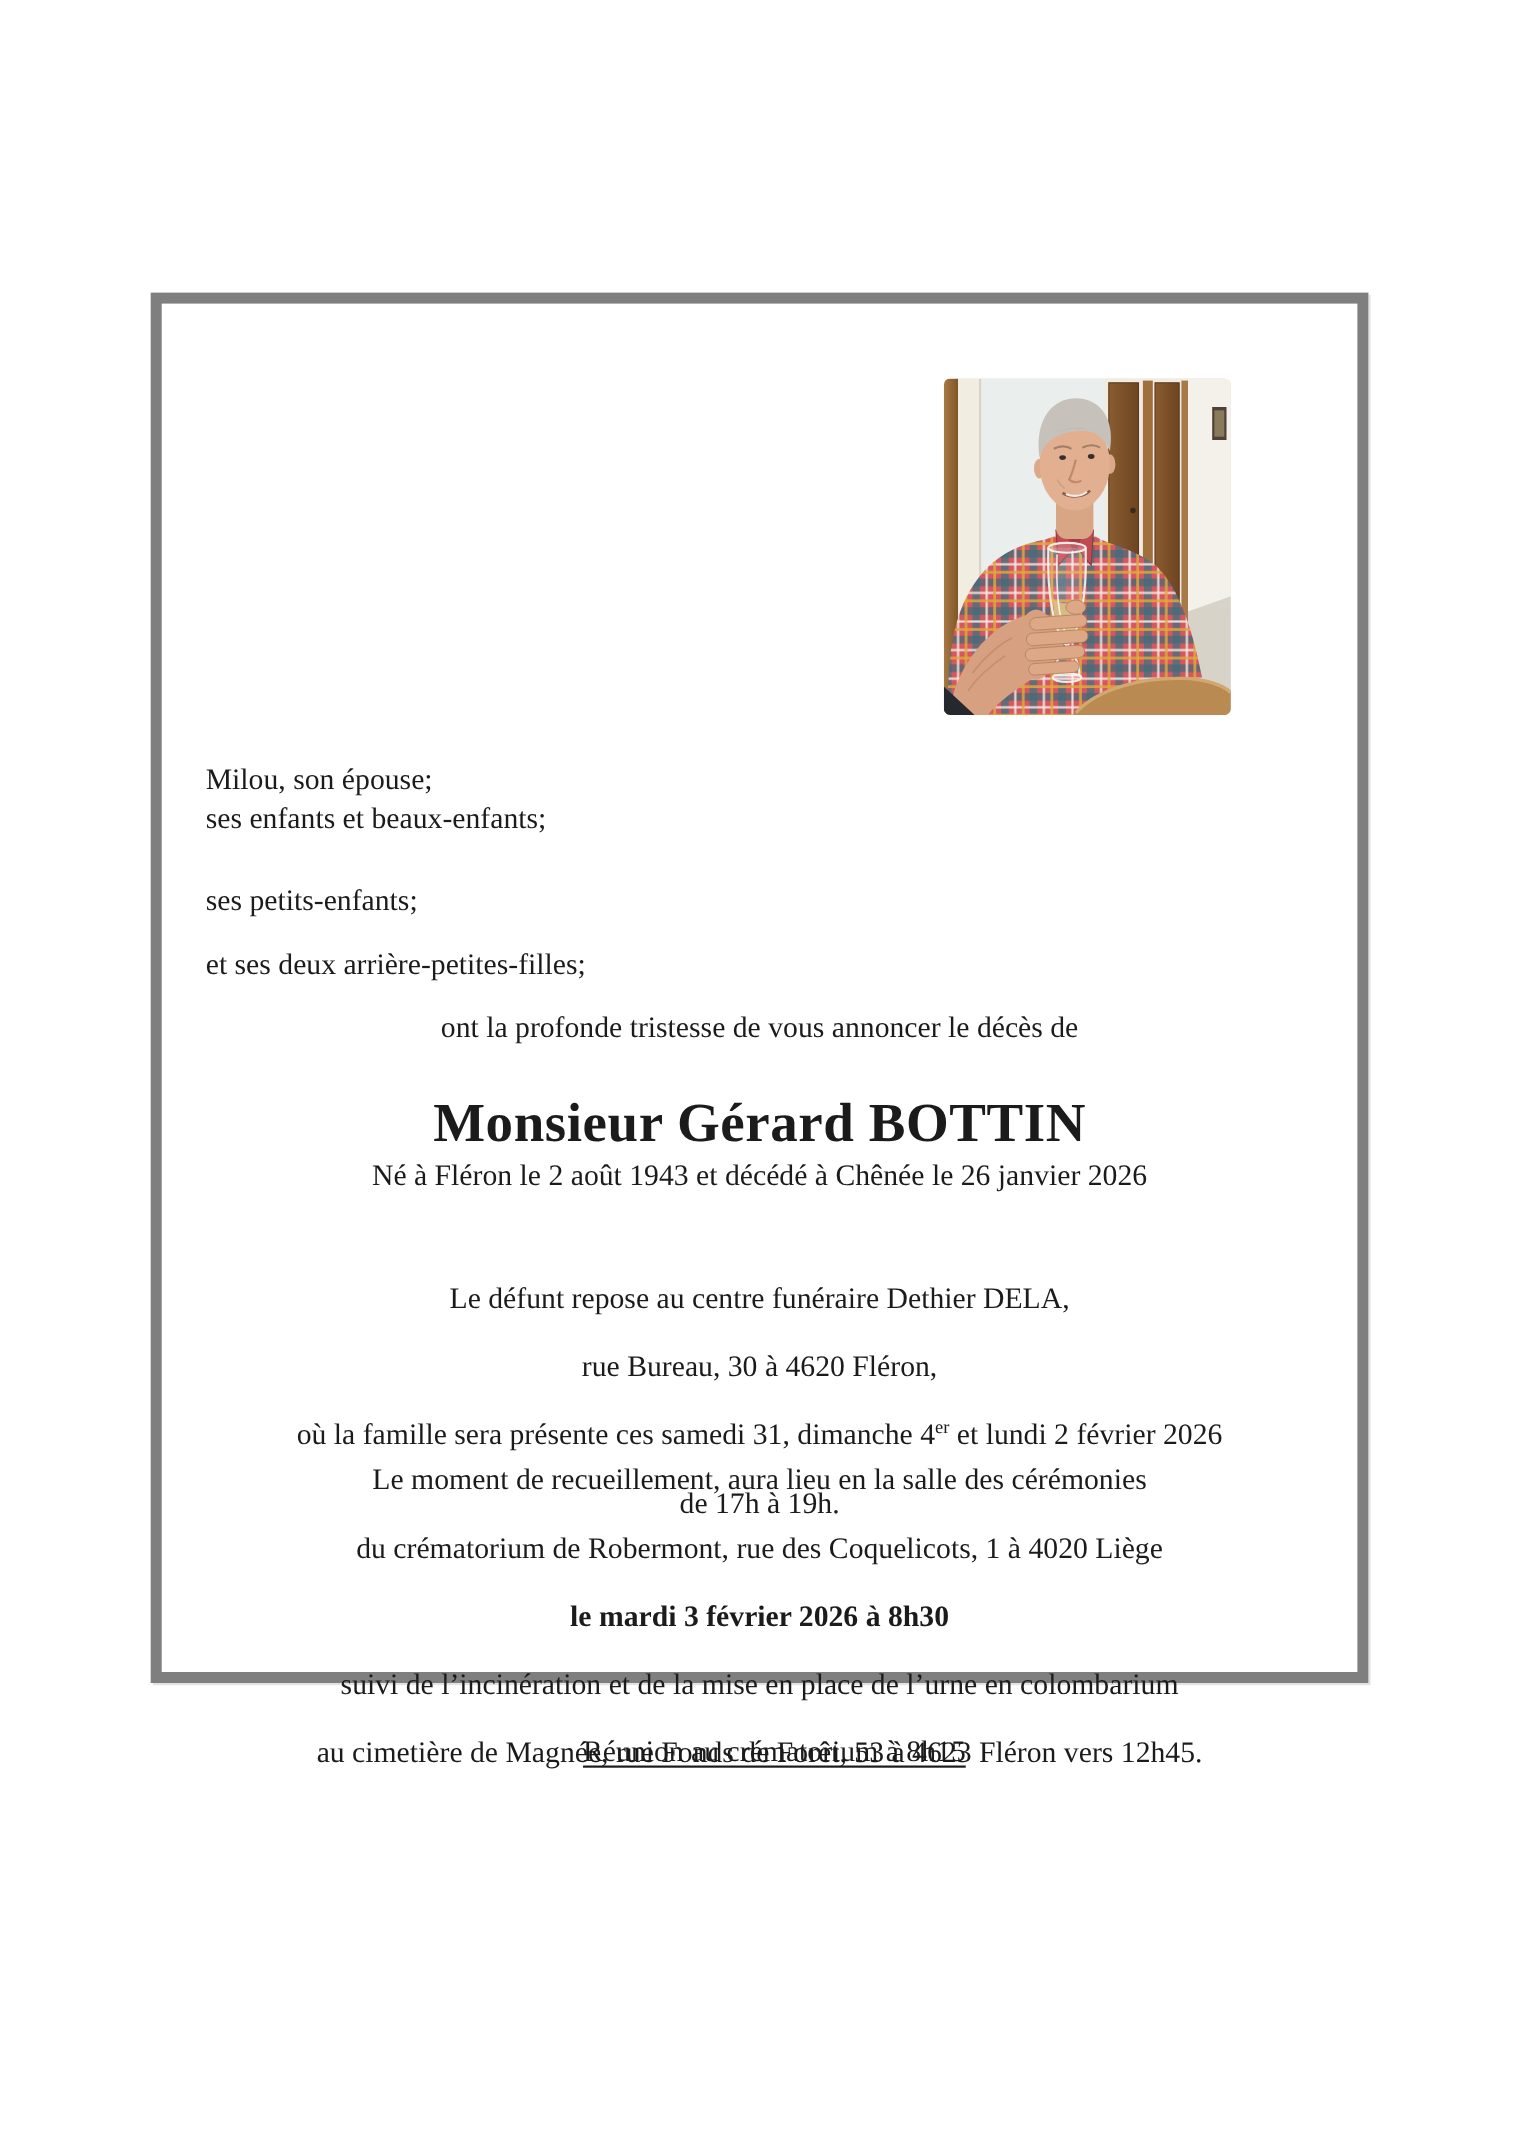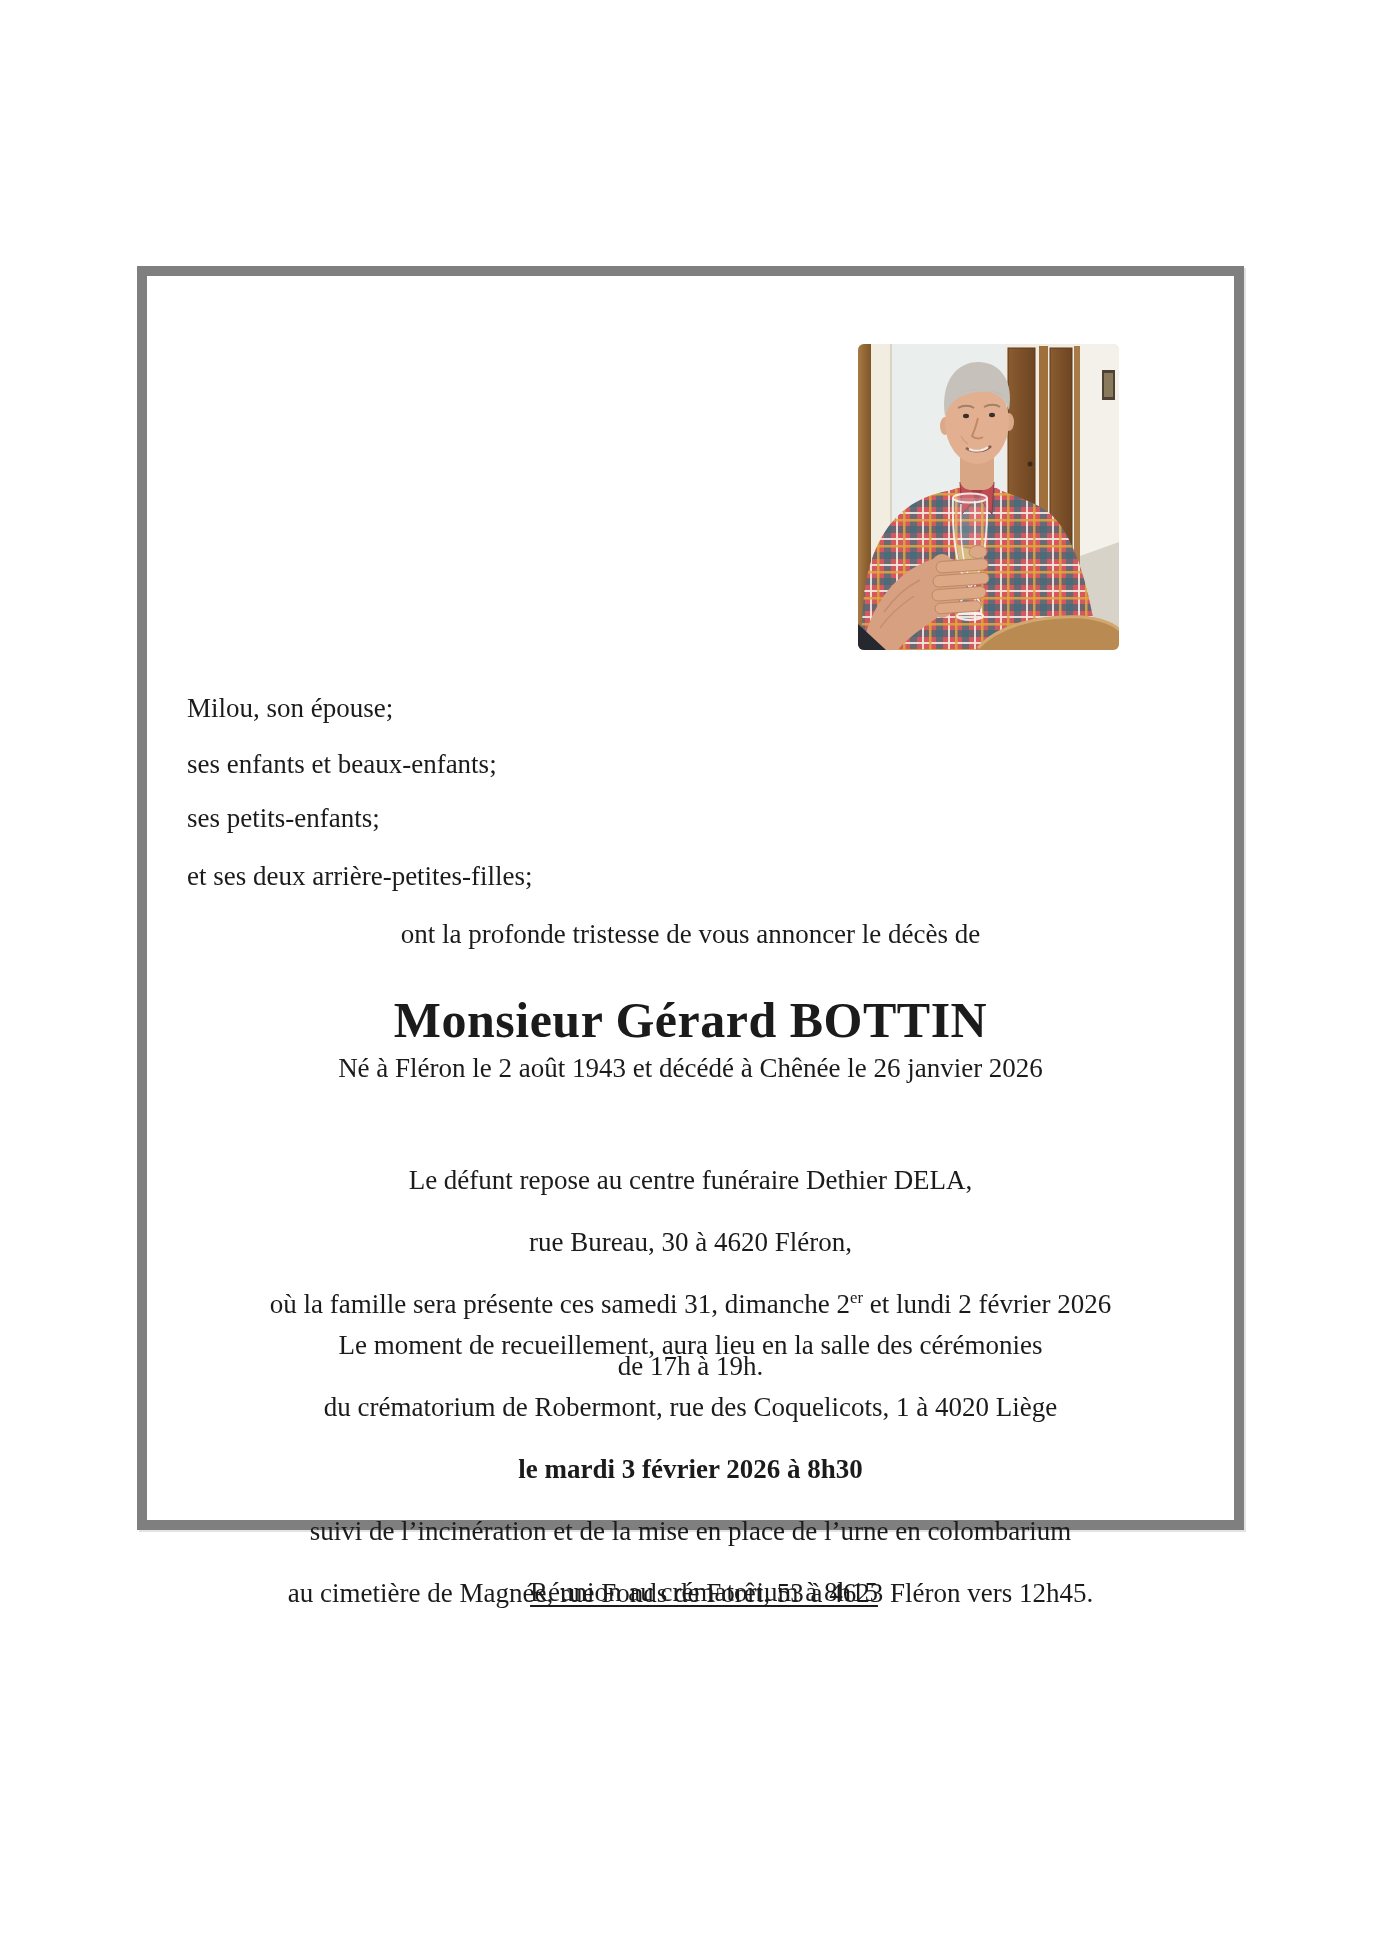--- a/index.html
+++ b/index.html
@@ -137,34 +137,34 @@
       <rect x="77" y="258" width="46" height="10.5" rx="5.2" fill="#dca886" stroke="#b8815f" stroke-width="0.8" transform="rotate(-4 100 263)"></rect>
 
       <path d="M 118 306 C 138 282 180 270 225 272 C 245 274 258 280 261 285 L 261 306 Z" fill="#b98a52"></path>
       <path d="M 120 304 C 140 282 180 271 224 273 C 244 275 257 281 261 286" stroke="#d2a86f" stroke-width="3" fill="none"></path>
 
       <path d="M 0 280 L 28 306 L 0 306 Z" fill="#262830"></path>
     </svg>
   </div>
 
   <div class="line left-line" style="top:416px">Milou, son épouse;</div>
-  <div class="line left-line" style="top:472px">ses enfants et beaux-enfants;</div>
+  <div class="line left-line" style="top:452px">ses enfants et beaux-enfants;</div>
   <div class="line left-line" style="top:526px">ses petits-enfants;</div>
   <div class="line centered" style="top:642px">ont la profonde tristesse de vous annoncer le décès de</div>
 
   <div class="line left-line" style="top:584px">et ses deux arrière-petites-filles;</div>
 
   <div class="line centered title" style="top:714px">Monsieur Gérard BOTTIN</div>
 
   <div class="line centered" style="top:776px">Né à Fléron le 2 août 1943 et décédé à Chênée le 26 janvier 2026</div>
 
   <div class="para" style="top:858px">
     <span class="row">Le défunt repose au centre funéraire Dethier DELA,</span>
     <span class="row">rue Bureau, 30 à 4620 Fléron,</span>
-    <span class="row"><span>où la famille sera présente ces samedi 31, dimanche 2</span><sup>er</sup><span> et lundi 2 février 2026</span></span>
+    <span class="row"><span>où la famille sera présente ces samedi 31, dimanche 4</span><sup>er</sup><span> et lundi 2 février 2026</span></span>
     <span class="row">de 17h à 19h.</span>
   </div>
 
   <div class="para" style="top:1023px">
     <span class="row">Le moment de recueillement, aura lieu en la salle des cérémonies</span>
     <span class="row">du crématorium de Robermont, rue des Coquelicots, 1 à 4020 Liège</span>
     <span class="row bold">le mardi 3 février 2026 à 8h30</span>
     <span class="row">suivi de l’incinération et de la mise en place de l’urne en colombarium</span>
     <span class="row">au cimetière de Magnée, rue Fonds de Forêt, 53 à 4623 Fléron vers 12h45.</span>
   </div>

